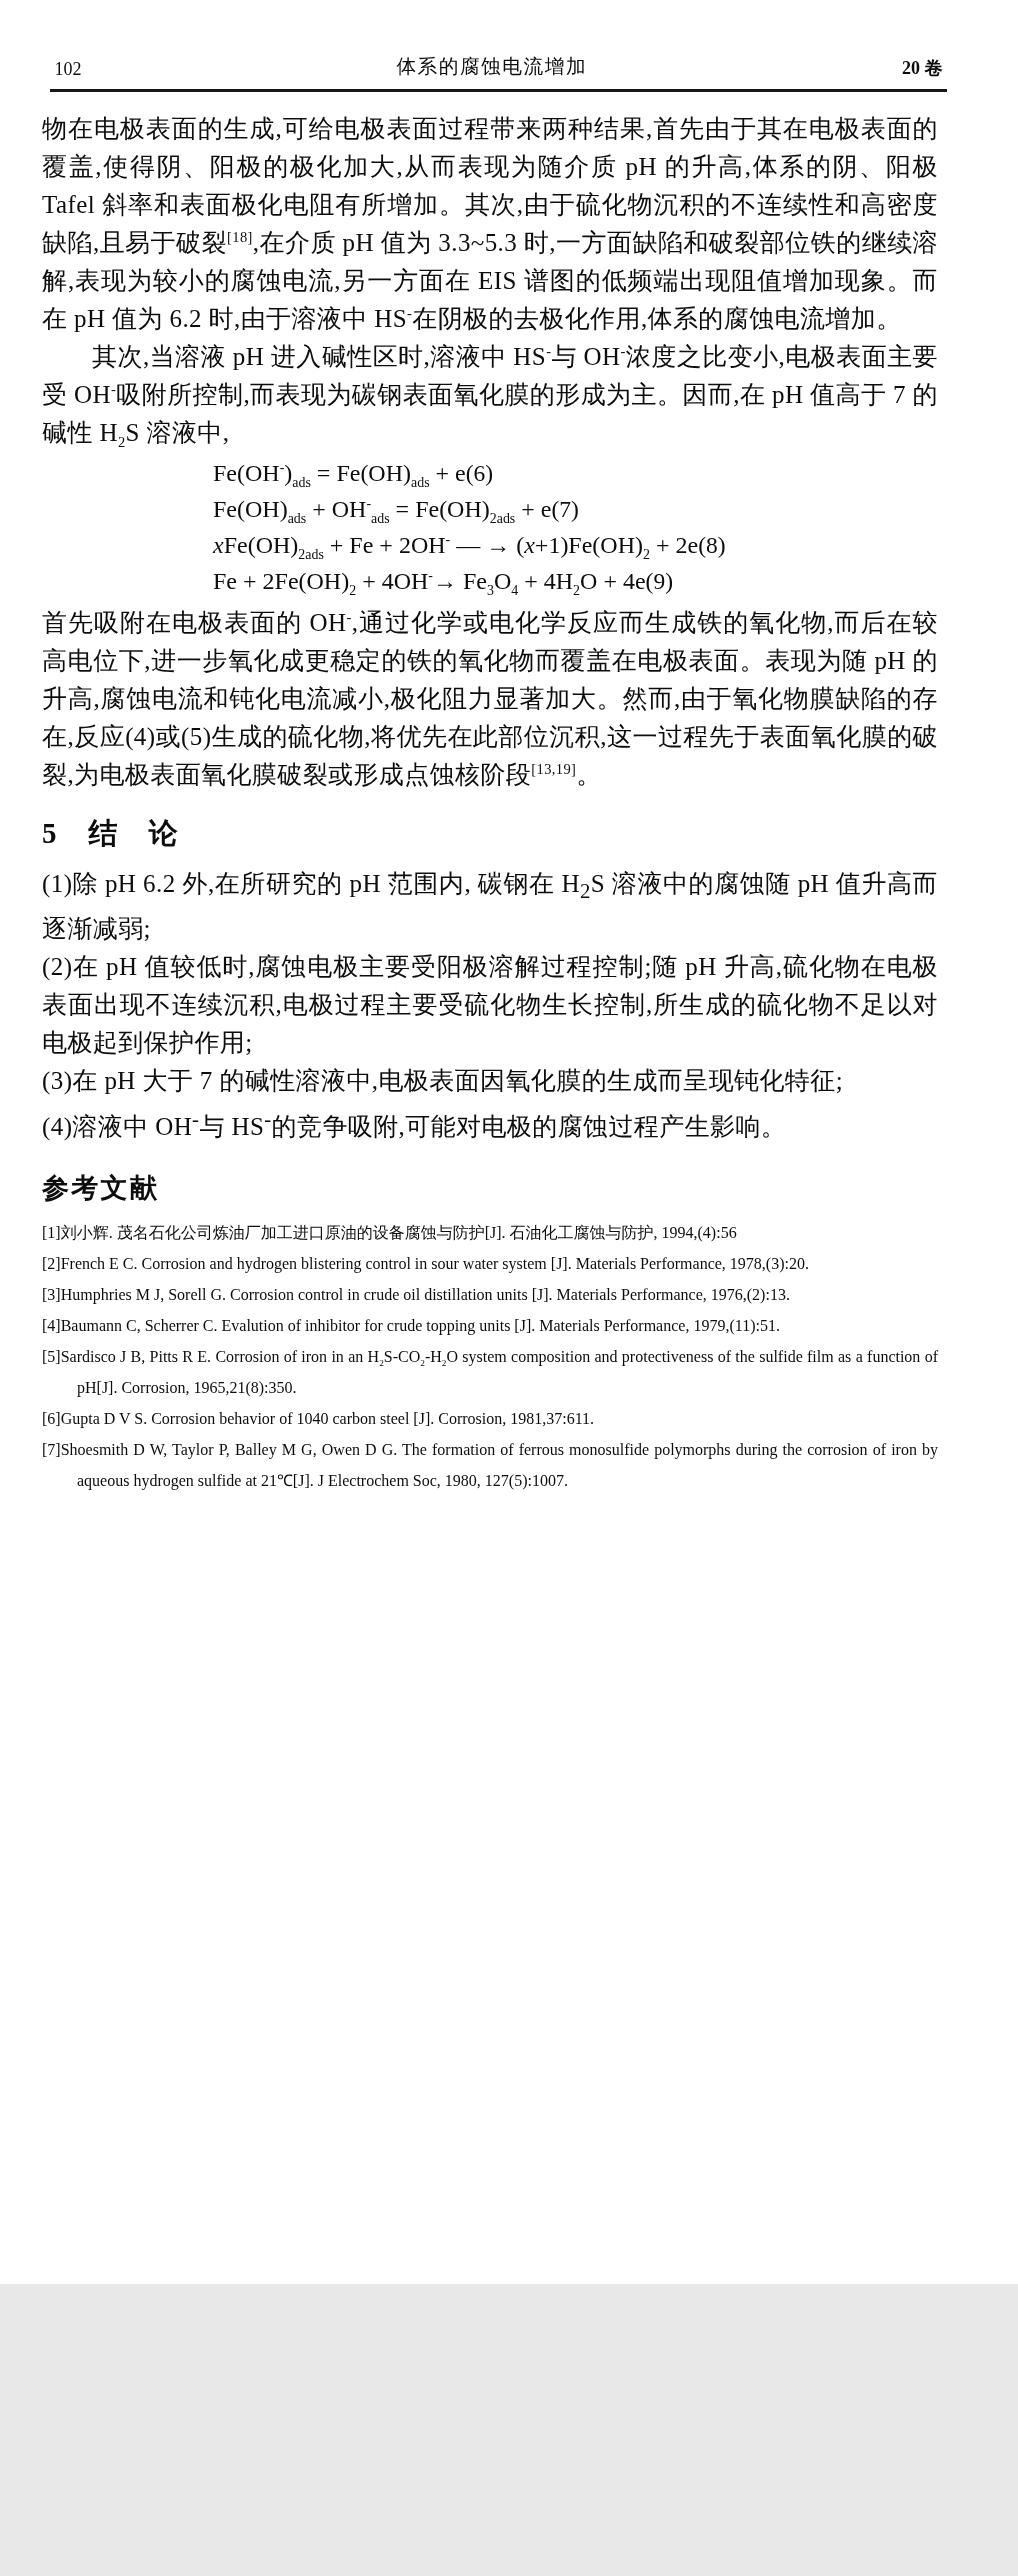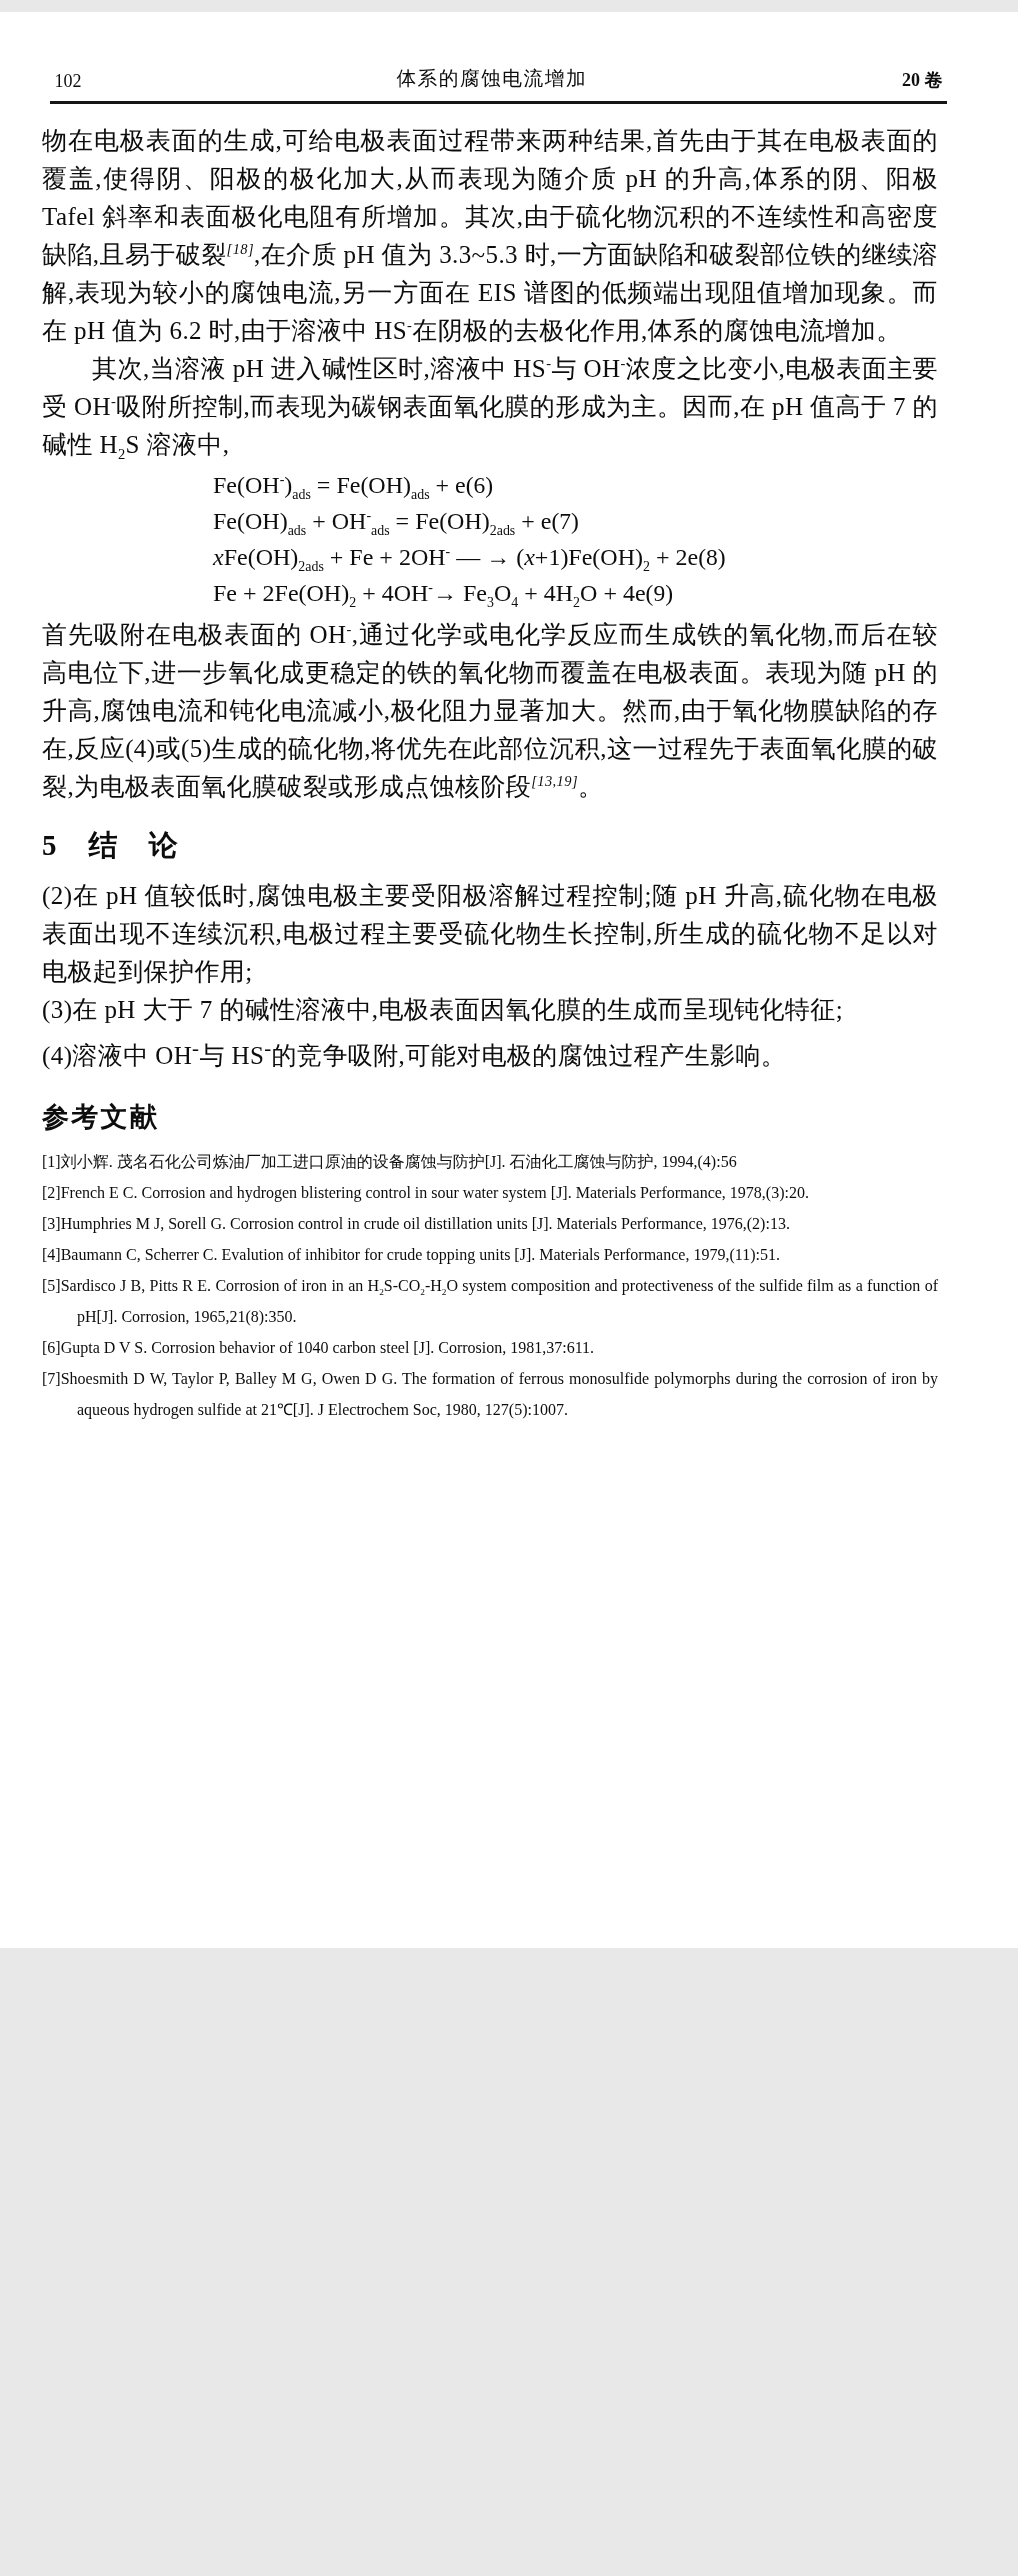--- a/index.html
+++ b/index.html
@@ -1,20 +1,20 @@
 <!DOCTYPE html>
 <html style="font-size:12px"><head>
 <meta charset="utf-8">
 <style>
   * { margin:0; padding:0; box-sizing:border-box; }
   html,body { background:#e8e8e8; }
   .page {
     position:relative;
-    width:1018px; height:1936px;
-    margin:12px auto;
+    width:1018px; height:2284px;
+    margin:0 auto;
     background:#ffffff;
     color:#0d0d0d;
     font-family:"Liberation Serif","DejaVu Serif",serif;
     overflow:hidden;
   }
   
   .header {
     display:flex; justify-content:space-between; align-items:flex-end;
     margin:0 71px 0 50px;
     padding:53px 4.5px 9px 4.5px;
@@ -25,21 +25,21 @@
   .header .volume-no { font-size:18px;font-weight:bold; }
   
   .content { padding:0 80px 0 42px; }
   .para {
     font-size:25px; line-height:38px;
     text-align:justify;
     letter-spacing:0.4px;
   }
   .para.first { margin-top:18px; }
   .para.indent { text-indent:2em; }
-  .para sup, .ref sup { font-size:0.58em; vertical-align:super; line-height:0;font-style:italic; }
+  .para sup, .ref sup { font-size:0.58em; vertical-align:super; line-height:0; }
   .para sub, .ref sub, .eq-expr sub { font-size:0.58em; vertical-align:sub; line-height:0; }
   .eq-expr sup { font-size:0.58em; vertical-align:super; line-height:0; }
   
   .equations { margin:3px 0 4.5px 0; }
   .eq-row {
     display:flex; justify-content:flex-start; align-items:center;
     height:36px;
     padding-left:171px; padding-right:42px;
     font-size:24px;
   }
@@ -111,20 +111,21 @@
     </div>
 
     <p class="para">首先吸附在电极表面的 OH<sup>-</sup>,通过化学或电化学反应而生成铁的氧化物,而后在较高电位下,进一步氧化成更稳定的铁的氧化物而覆盖在电极表面。表现为随 pH 的升高,腐蚀电流和钝化电流减小,极化阻力显著加大。然而,由于氧化物膜缺陷的存在,反应(4)或(5)生成的硫化物,将优先在此部位沉积,这一过程先于表面氧化膜的破裂,为电极表面氧化膜破裂或形成点蚀核阶段<sup>[13,19]</sup>。</p>
 
     <div class="section-heading">
       <span class="sec-no">5</span>
       <span class="sec-title">结 论</span>
     </div>
 
     <div class="conclusions">
+      <p class="conclusion-item">(1)除 pH 6.2 外,在所研究的 pH 范围内, 碳钢在 H<sub>2</sub>S 溶液中的腐蚀随 pH 值升高而逐渐减弱;</p>
       <p class="conclusion-item">(2)在 pH 值较低时,腐蚀电极主要受阳极溶解过程控制;随 pH 升高,硫化物在电极表面出现不连续沉积,电极过程主要受硫化物生长控制,所生成的硫化物不足以对电极起到保护作用;</p>
       <p class="conclusion-item">(3)在 pH 大于 7 的碱性溶液中,电极表面因氧化膜的生成而呈现钝化特征;</p>
       <p class="conclusion-item">(4)溶液中 OH<sup>-</sup>与 HS<sup>-</sup>的竞争吸附,可能对电极的腐蚀过程产生影响。</p>
     </div>
 
     <div class="ref-heading">参考文献</div>
 
     <div class="ref-list">
       <p class="ref">[1]刘小辉. 茂名石化公司炼油厂加工进口原油的设备腐蚀与防护[J]. 石油化工腐蚀与防护, 1994,(4):56</p>
       <p class="ref">[2]French E C. Corrosion and hydrogen blistering control in sour water system [J]. Materials Performance, 1978,(3):20.</p>

